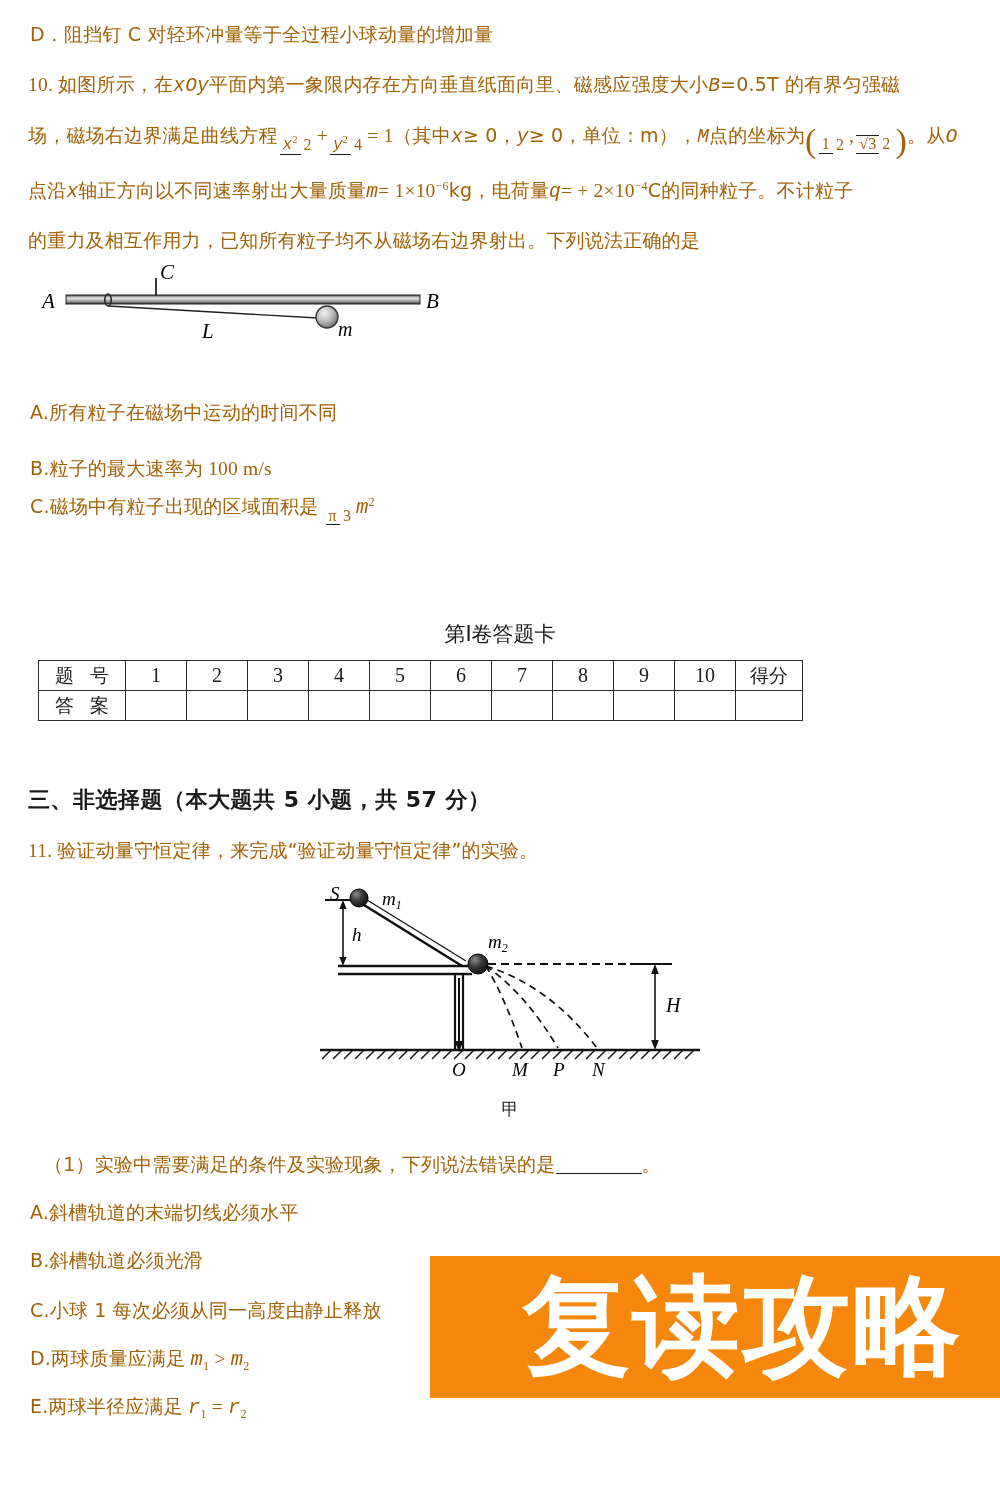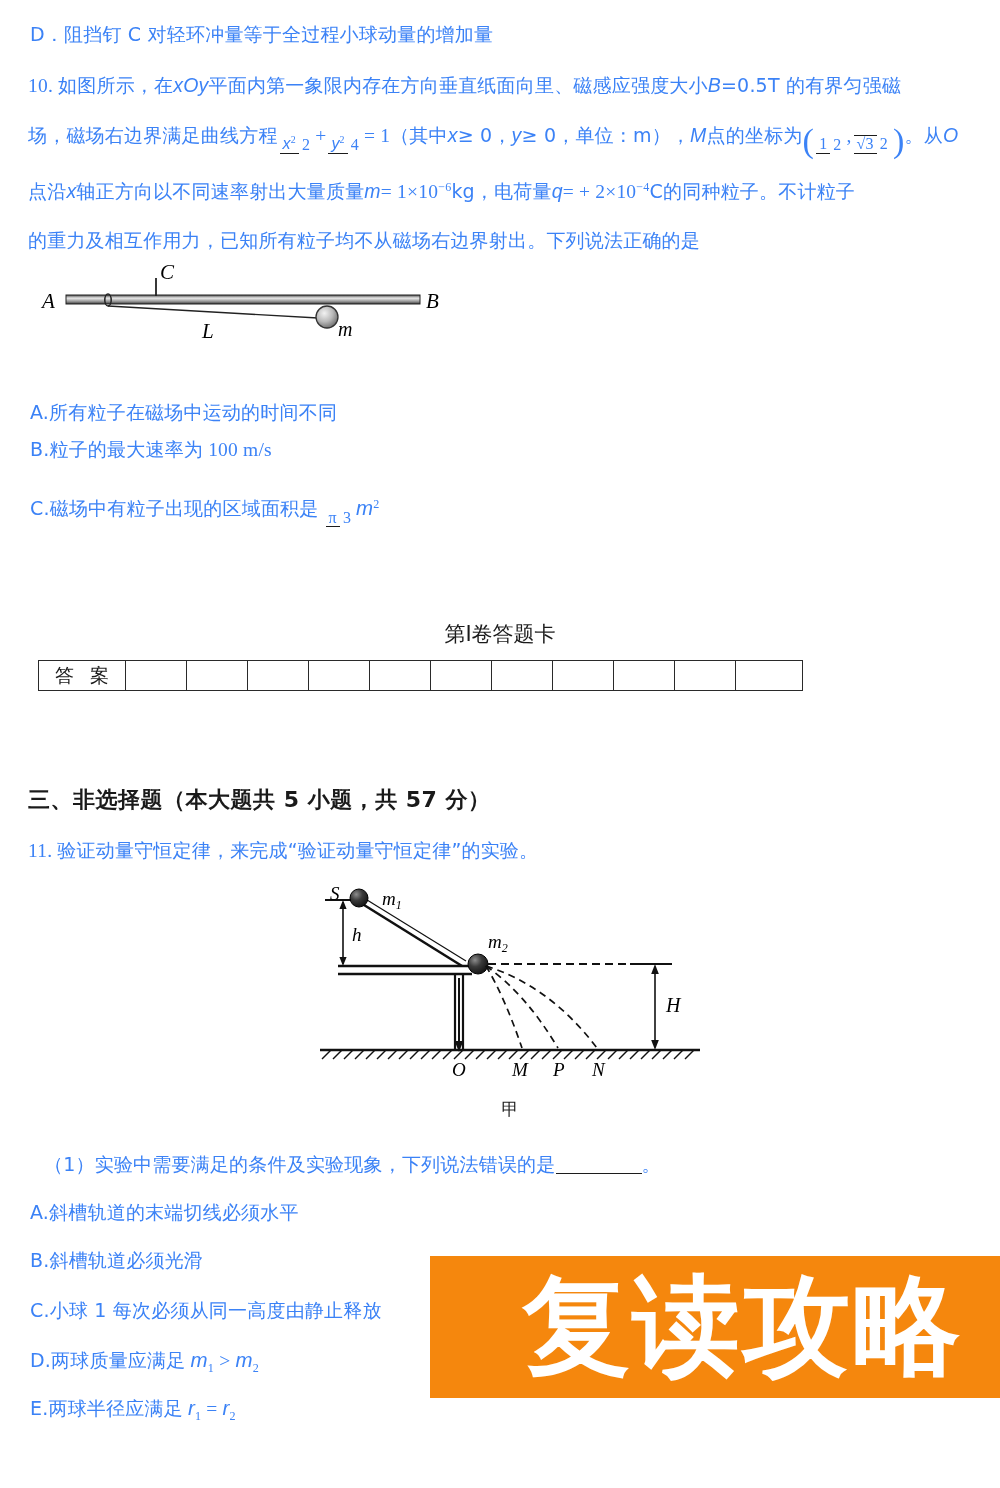--- a/index.html
+++ b/index.html
@@ -20,24 +20,24 @@
     width: 1000px;
     height: 1488px;
     padding: 0;
   }
   .txt {
     position: absolute;
     font-size: 19.5px;
     line-height: 1.35;
     letter-spacing: 0.2px;
     white-space: nowrap;
-    color: #3b82f6;
+    color: #a16207;
   }
   .cjk { font-family: "DejaVu Sans", "Liberation Sans", sans-serif; font-size: 19px; }
-  .mi { font-family: Liberation Sans, sans-serif; font-style: italic; }
+  .mi { font-family: Liberation Mono, monospace; font-style: italic; }
   .mn { font-family: "Liberation Serif", serif; font-style: normal; }
   sup { font-size: 0.62em; vertical-align: super; line-height: 0; }
   sub { font-size: 0.62em; vertical-align: sub; line-height: 0; }
 
   
   .frac {
     display: inline-flex;
     flex-direction: row;
     align-items: center;
     vertical-align: -0.48em;
@@ -190,38 +190,52 @@
       <text x="12" y="46" font-family="Liberation Serif, serif" font-style="italic" font-size="21">A</text>
       <text x="396" y="46" font-family="Liberation Serif, serif" font-style="italic" font-size="21">B</text>
       <text x="130" y="17" font-family="Liberation Serif, serif" font-style="italic" font-size="21">C</text>
       <text x="172" y="76" font-family="Liberation Serif, serif" font-style="italic" font-size="21">L</text>
       <text x="308" y="74" font-family="Liberation Serif, serif" font-style="italic" font-size="20">m</text>
     </svg>
   </div>
 
   <div class="txt cjk" style="left:30px; top:400px;">A.所有粒子在磁场中运动的时间不同</div>
 
-  <div class="txt" style="left:30px; top:437px;">
+  <div class="txt" style="left:30px; top:456px;">
     <span class="cjk">B.粒子的最大速率为</span>
     <span class="mn">100 m/s</span>
   </div>
 
   <div class="txt" style="left:30px; top:494px;">
     <span class="cjk">C.磁场中有粒子出现的区域面积是</span>
     <span class="frac">
         <span class="num mn">π</span>
         <span class="den mn">3</span>
       </span><span class="mi" style="font-size:1.05em">m</span><sup>2</sup>
   </div>
 
 
   <div class="card-title" style="top:620px;">第Ⅰ卷答题卡</div>
 
   <table class="answer-card" style="left:38px; top:660px; width:724px;">
     <tbody>
+      <tr>
+        <td class="hdr">题 号</td>
+        <td class="num-cell">1</td>
+        <td class="num-cell">2</td>
+        <td class="num-cell">3</td>
+        <td class="num-cell">4</td>
+        <td class="num-cell">5</td>
+        <td class="num-cell">6</td>
+        <td class="num-cell">7</td>
+        <td class="num-cell">8</td>
+        <td class="num-cell">9</td>
+        <td class="num-cell">10</td>
+        <td class="score-cell">得分</td>
+      </tr>
       <tr>
         <td class="hdr">答 案</td>
         <td class="num-cell"></td>
         <td class="num-cell"></td>
         <td class="num-cell"></td>
         <td class="num-cell"></td>
         <td class="num-cell"></td>
         <td class="num-cell"></td>
         <td class="num-cell"></td>
         <td class="num-cell"></td>

